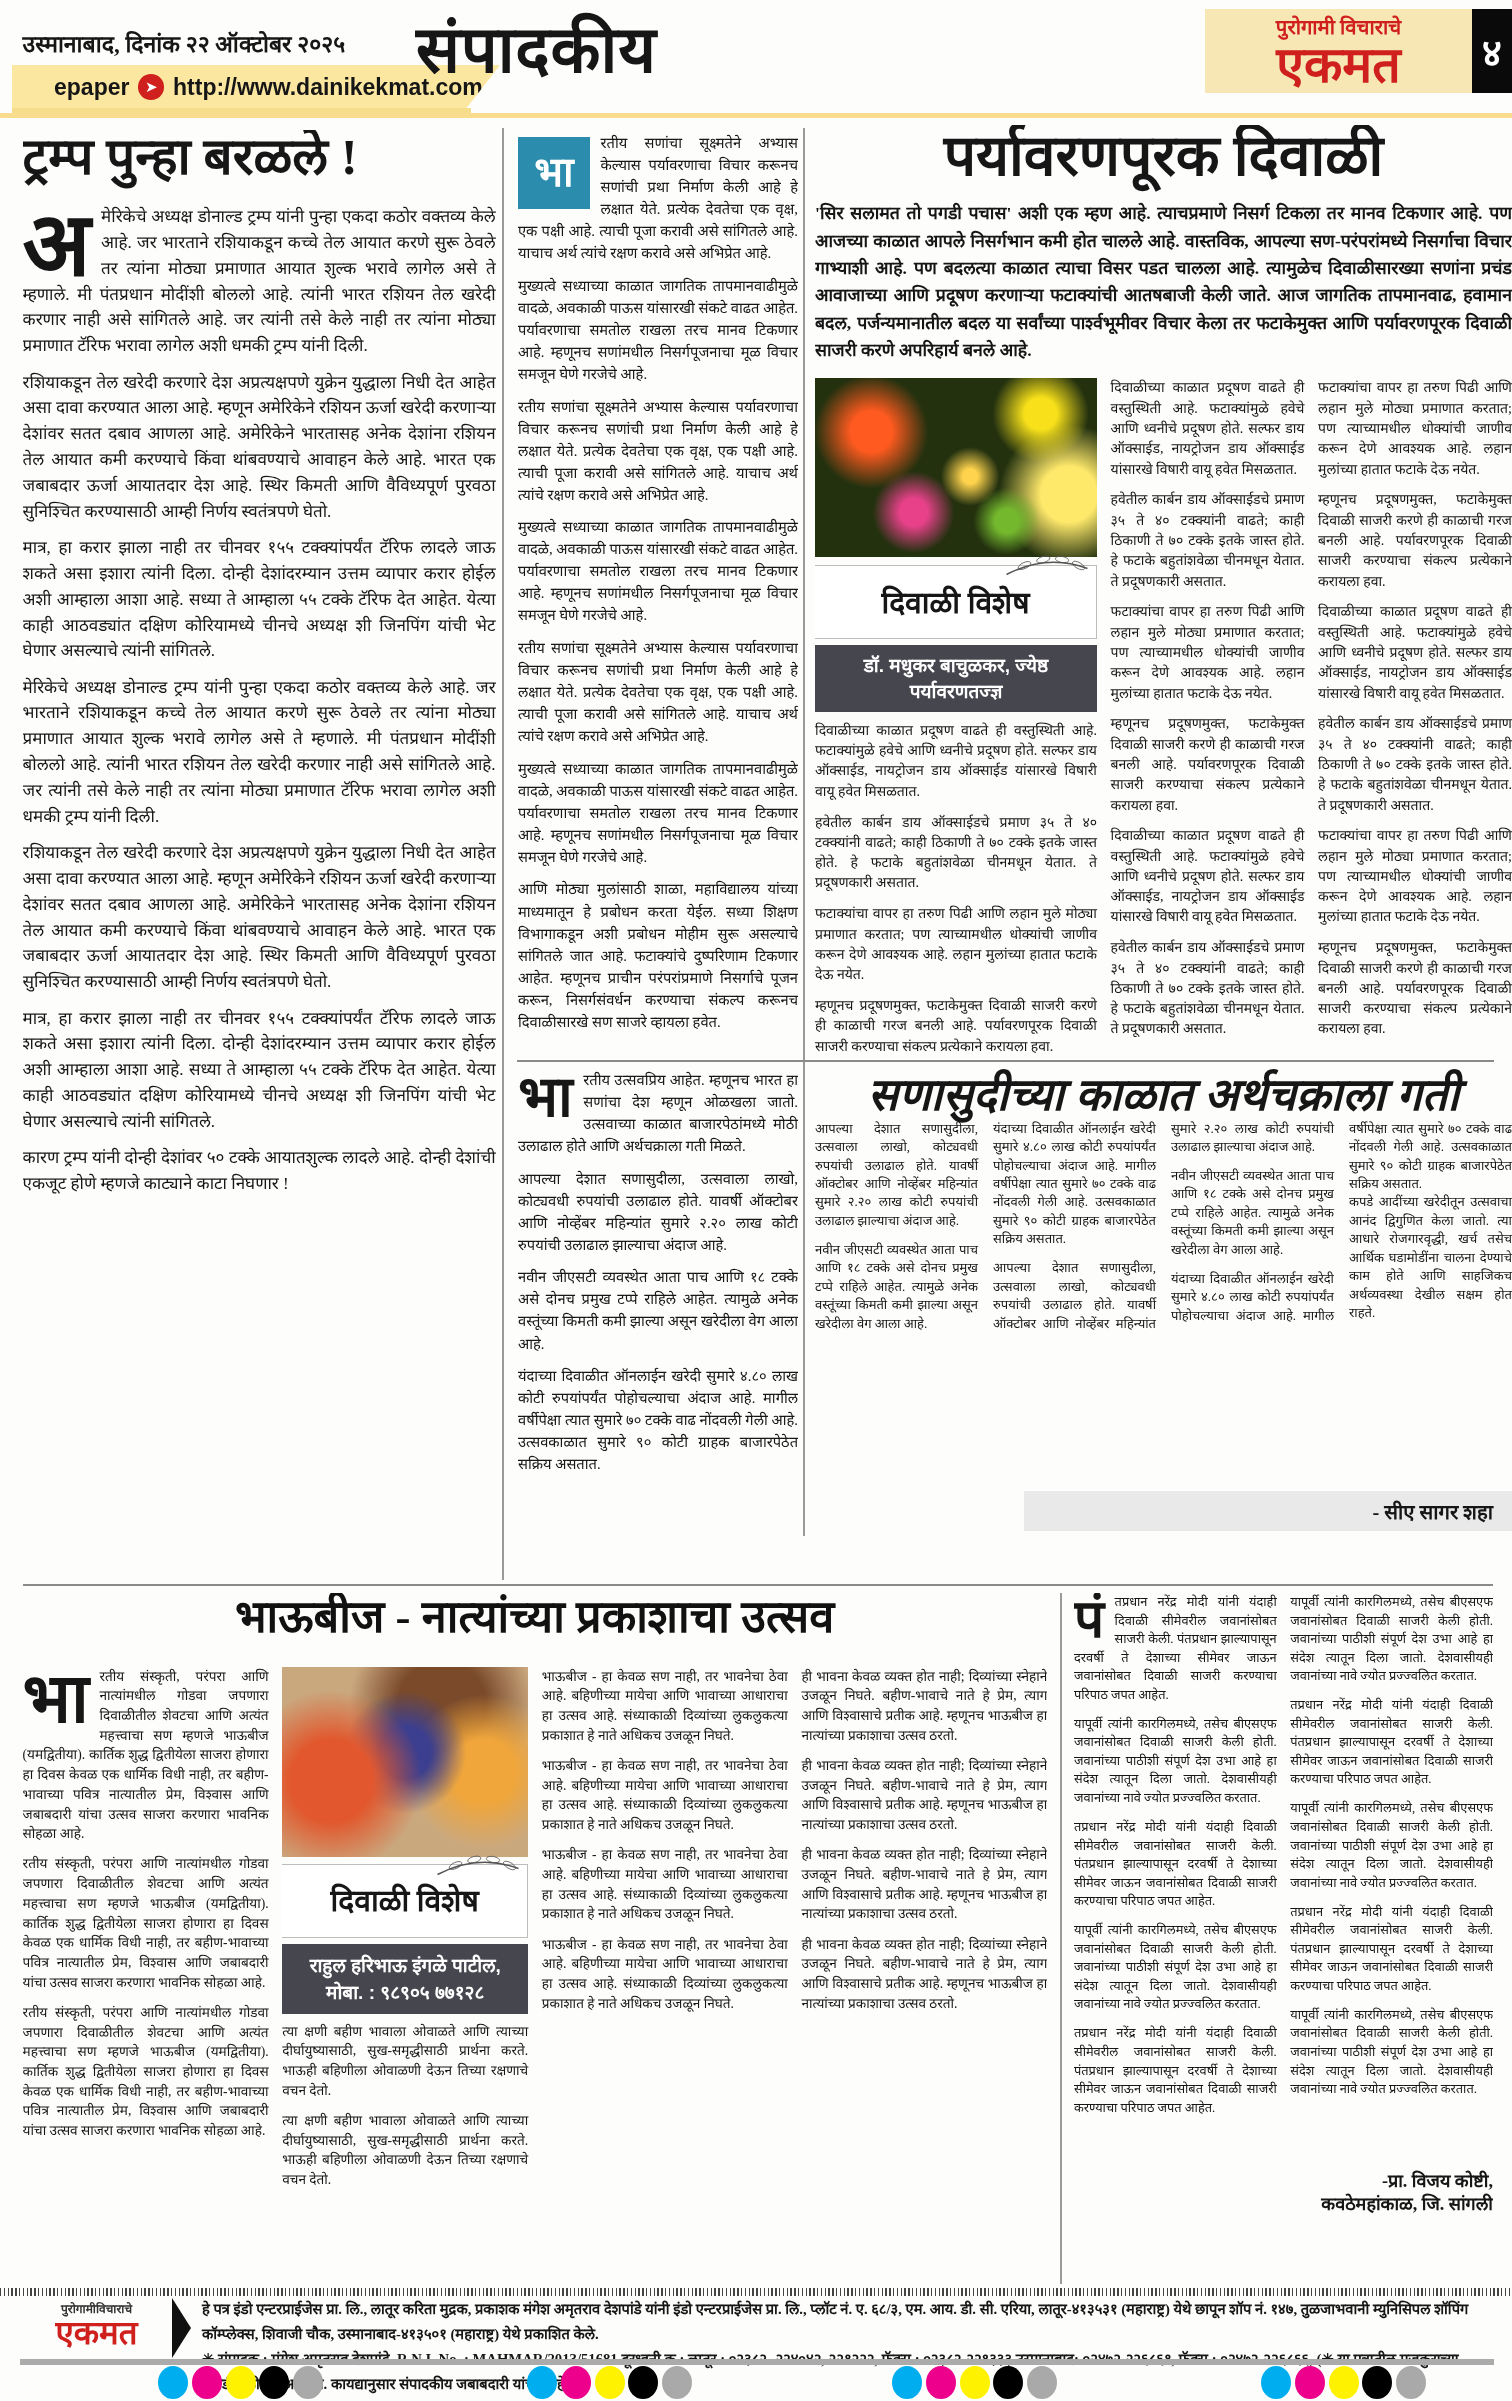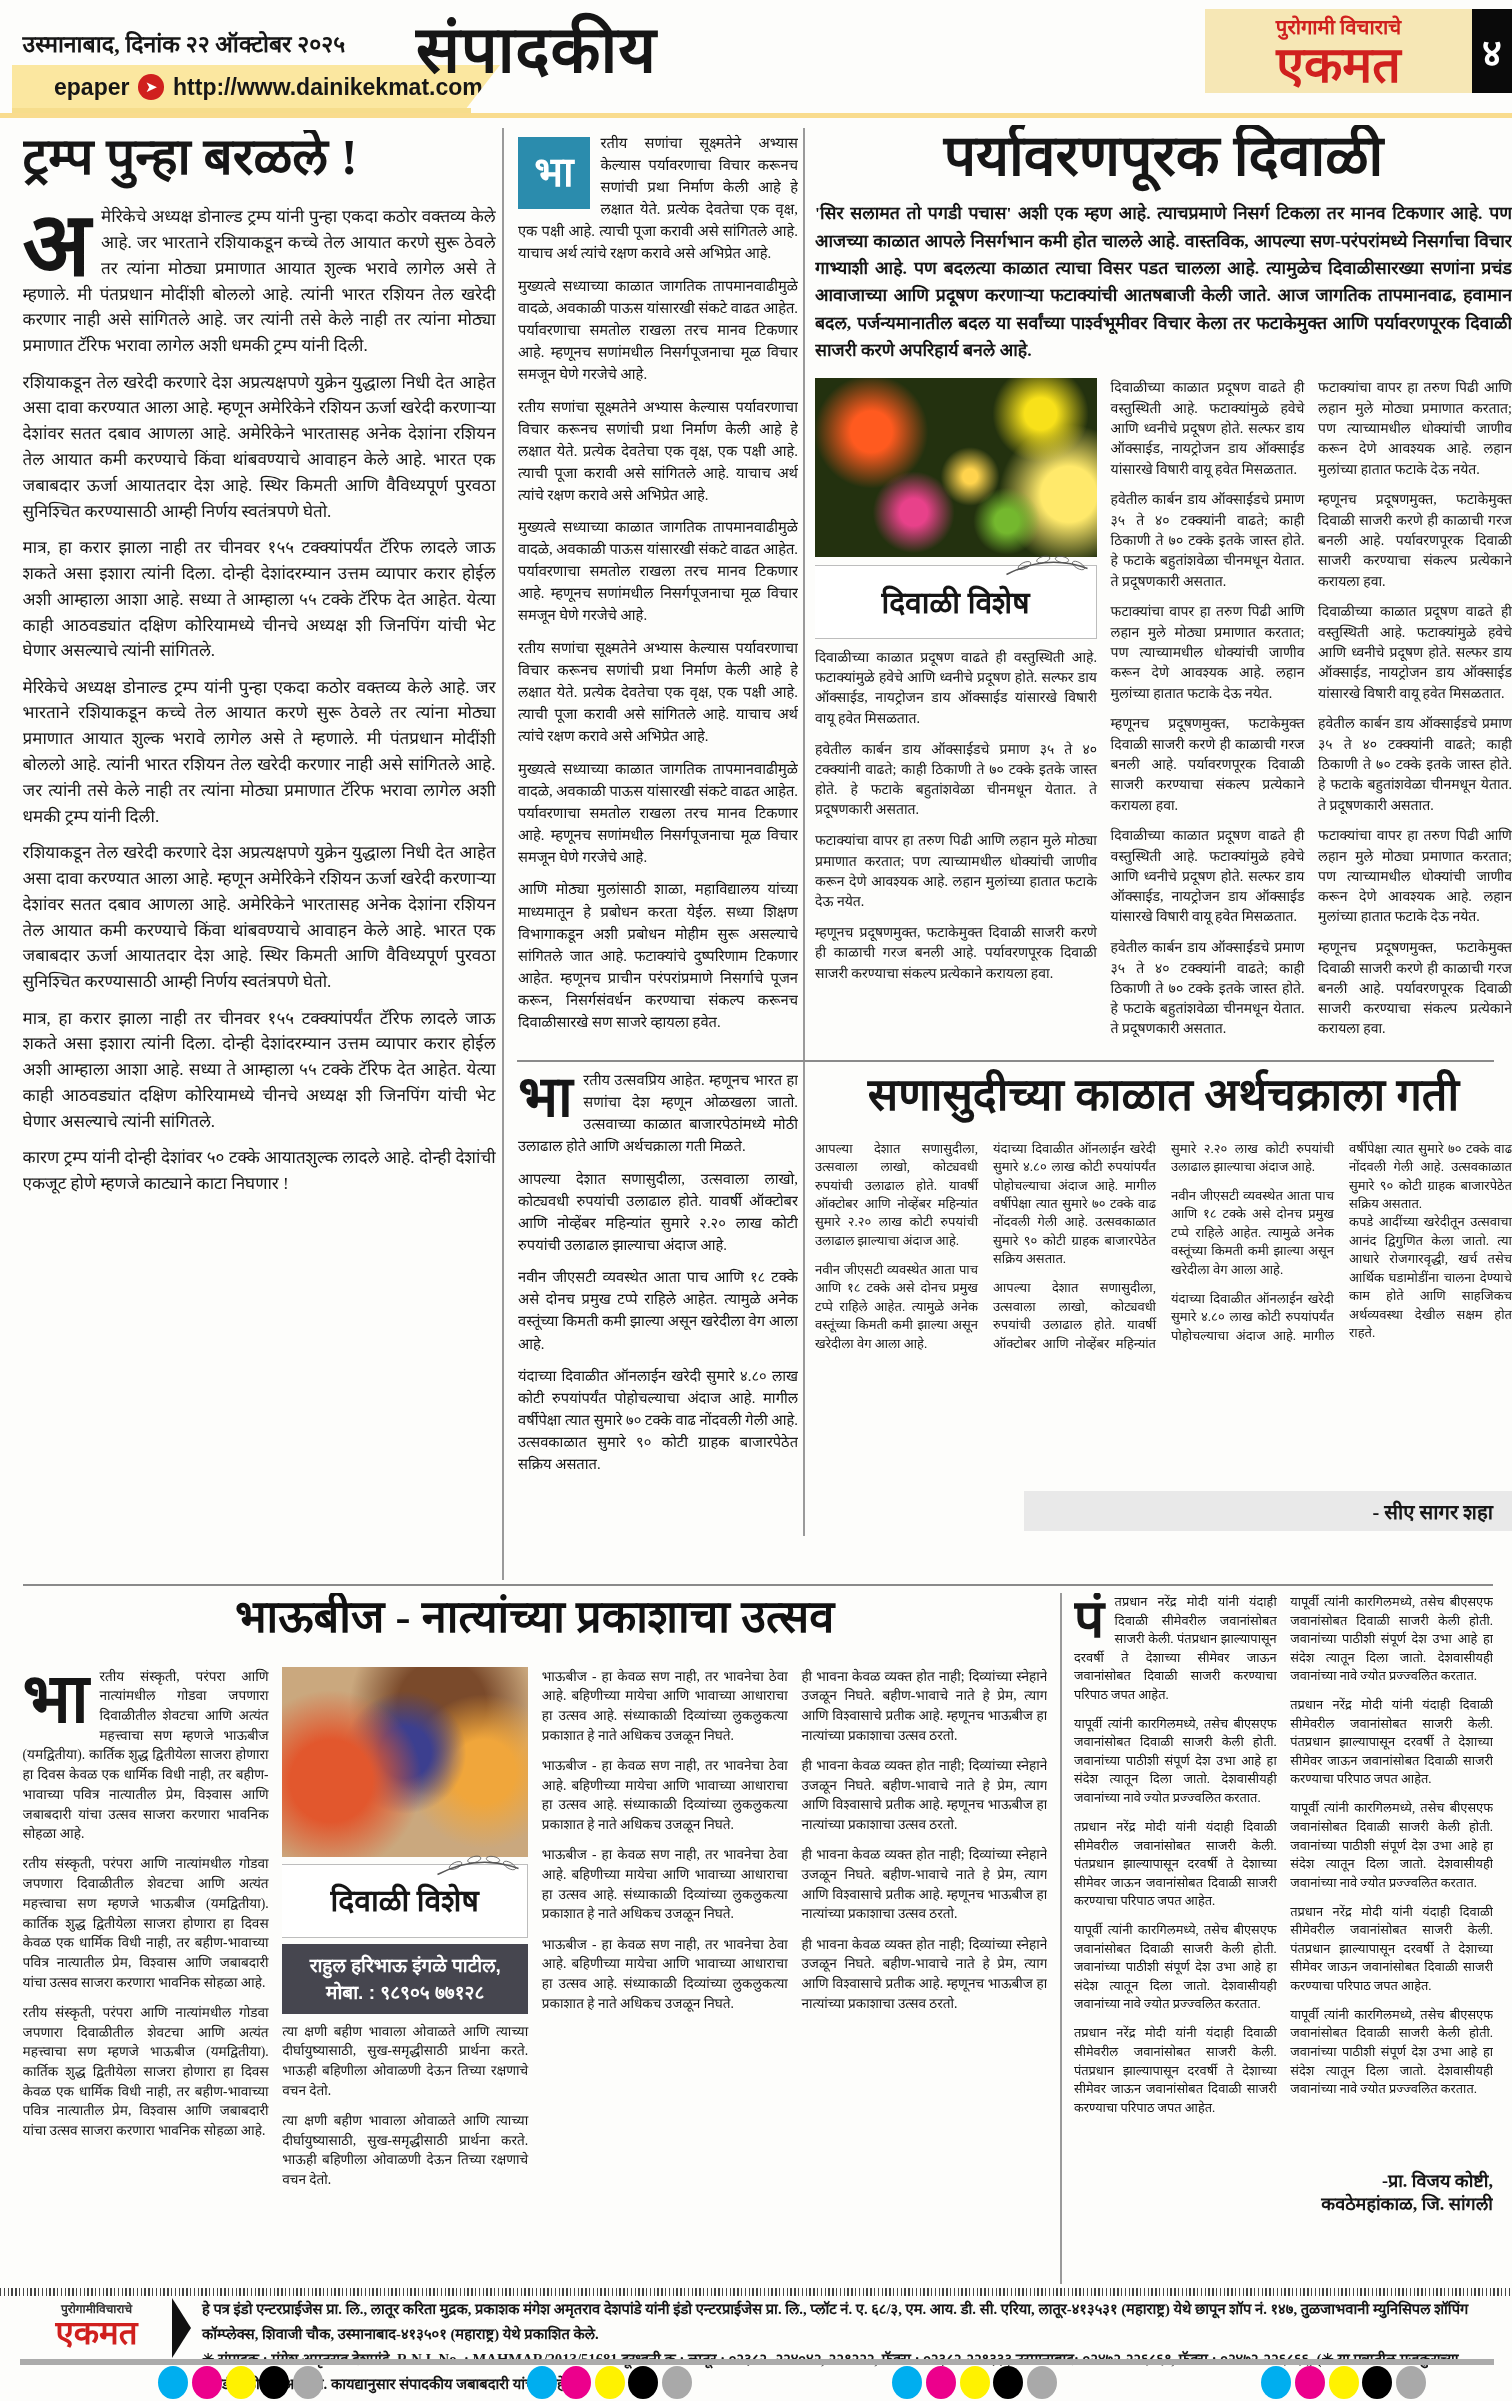--- a/index.html
+++ b/index.html
@@ -57,21 +57,21 @@
                display:flex;align-items:center;justify-content:center;font-size:30px;font-weight:bold;background:#fff;}
   .laurel{position:absolute;right:4.5px;top:-19.6px;}
   .author-box{margin-top:6px;background:#46464F;color:#fff;text-align:center;font-weight:bold;
               font-size:19px;padding:7.5px 3px;font-family:"Liberation Sans",sans-serif;}
   .env-sidewrap{font-size:14px;line-height:1.45;margin-top:9px;}
   .env-cols{column-count:2;column-gap:13.6px;font-size:14px;line-height:1.45;flex:1;}
   
   .art-ecoleft{left:518px;top:1069px;width:280px;height:465px;overflow:hidden;font-size:14.7px;line-height:1.5;}
   .art-ecoleft .dropcap{font-size:57px;}
   .art-economy{left:815px;top:1071px;width:697px;height:464px;}
-  .art-economy .headline{font-size:45px;text-align:center;margin-bottom:20px;}
+  .art-economy .headline{font-size:45px;text-align:center;margin-bottom:0;font-style:italic;}
   .eco-cols{column-count:4;column-gap:15px;font-size:13px;line-height:1.42;height:331px;overflow:hidden;}
   .eco-byline{position:absolute;right:0;bottom:4.5px;width:488px;background:#E9E9E9;
               text-align:right;font-weight:bold;font-size:20.3px;padding:6px 19px;box-sizing:border-box;}
   
   .art-bhaubij{left:22.6px;top:1593px;width:1024px;height:694px;overflow:hidden;}
   .art-bhaubij .headline{font-size:45px;text-align:center;color:#111;margin-bottom:25px;}
   .bb-row{display:flex;gap:13.6px;}
   .bb-col{width:246px;flex:none;font-size:13.6px;line-height:1.45;}
   .bb-col .dropcap{font-size:69px;}
   .family-photo{width:246px;height:190px;background:
@@ -159,20 +159,21 @@
       <div class="special-box">
         <svg class="laurel" width="90" height="33" viewBox="0 0 120 44">
           <path d="M6 38 Q60 10 114 30" stroke="#555" fill="none" stroke-width="2"></path>
           <ellipse cx="30" cy="26" rx="9" ry="4" fill="none" stroke="#555" transform="rotate(-25 30 26)"></ellipse>
           <ellipse cx="55" cy="18" rx="9" ry="4" fill="none" stroke="#555" transform="rotate(-15 55 18)"></ellipse>
           <ellipse cx="80" cy="18" rx="9" ry="4" fill="none" stroke="#555" transform="rotate(10 80 18)"></ellipse>
           <ellipse cx="102" cy="26" rx="9" ry="4" fill="none" stroke="#555" transform="rotate(30 102 26)"></ellipse>
         </svg>
         <span>दिवाळी विशेष</span>
       </div>
+      <div class="author-box">डॉ. मधुकर बाचुळकर, ज्येष्ठ पर्यावरणतज्ज्ञ</div>
       <div class="env-sidewrap">
           <p class="bp">दिवाळीच्या काळात प्रदूषण वाढते ही वस्तुस्थिती आहे. फटाक्यांमुळे हवेचे आणि ध्वनीचे प्रदूषण होते. सल्फर डाय ऑक्साईड, नायट्रोजन डाय ऑक्साईड यांसारखे विषारी वायू हवेत मिसळतात.</p>
           <p class="bp">हवेतील कार्बन डाय ऑक्साईडचे प्रमाण ३५ ते ४० टक्क्यांनी वाढते; काही ठिकाणी ते ७० टक्के इतके जास्त होते. हे फटाके बहुतांशवेळा चीनमधून येतात. ते प्रदूषणकारी असतात.</p>
           <p class="bp">फटाक्यांचा वापर हा तरुण पिढी आणि लहान मुले मोठ्या प्रमाणात करतात; पण त्याच्यामधील धोक्यांची जाणीव करून देणे आवश्यक आहे. लहान मुलांच्या हातात फटाके देऊ नयेत.</p>
           <p class="bp">म्हणूनच प्रदूषणमुक्त, फटाकेमुक्त दिवाळी साजरी करणे ही काळाची गरज बनली आहे. पर्यावरणपूरक दिवाळी साजरी करण्याचा संकल्प प्रत्येकाने करायला हवा.</p>
         </div>
     </div>
     <div class="env-cols">
         <p class="bp">दिवाळीच्या काळात प्रदूषण वाढते ही वस्तुस्थिती आहे. फटाक्यांमुळे हवेचे आणि ध्वनीचे प्रदूषण होते. सल्फर डाय ऑक्साईड, नायट्रोजन डाय ऑक्साईड यांसारखे विषारी वायू हवेत मिसळतात.</p>
         <p class="bp">हवेतील कार्बन डाय ऑक्साईडचे प्रमाण ३५ ते ४० टक्क्यांनी वाढते; काही ठिकाणी ते ७० टक्के इतके जास्त होते. हे फटाके बहुतांशवेळा चीनमधून येतात. ते प्रदूषणकारी असतात.</p>

